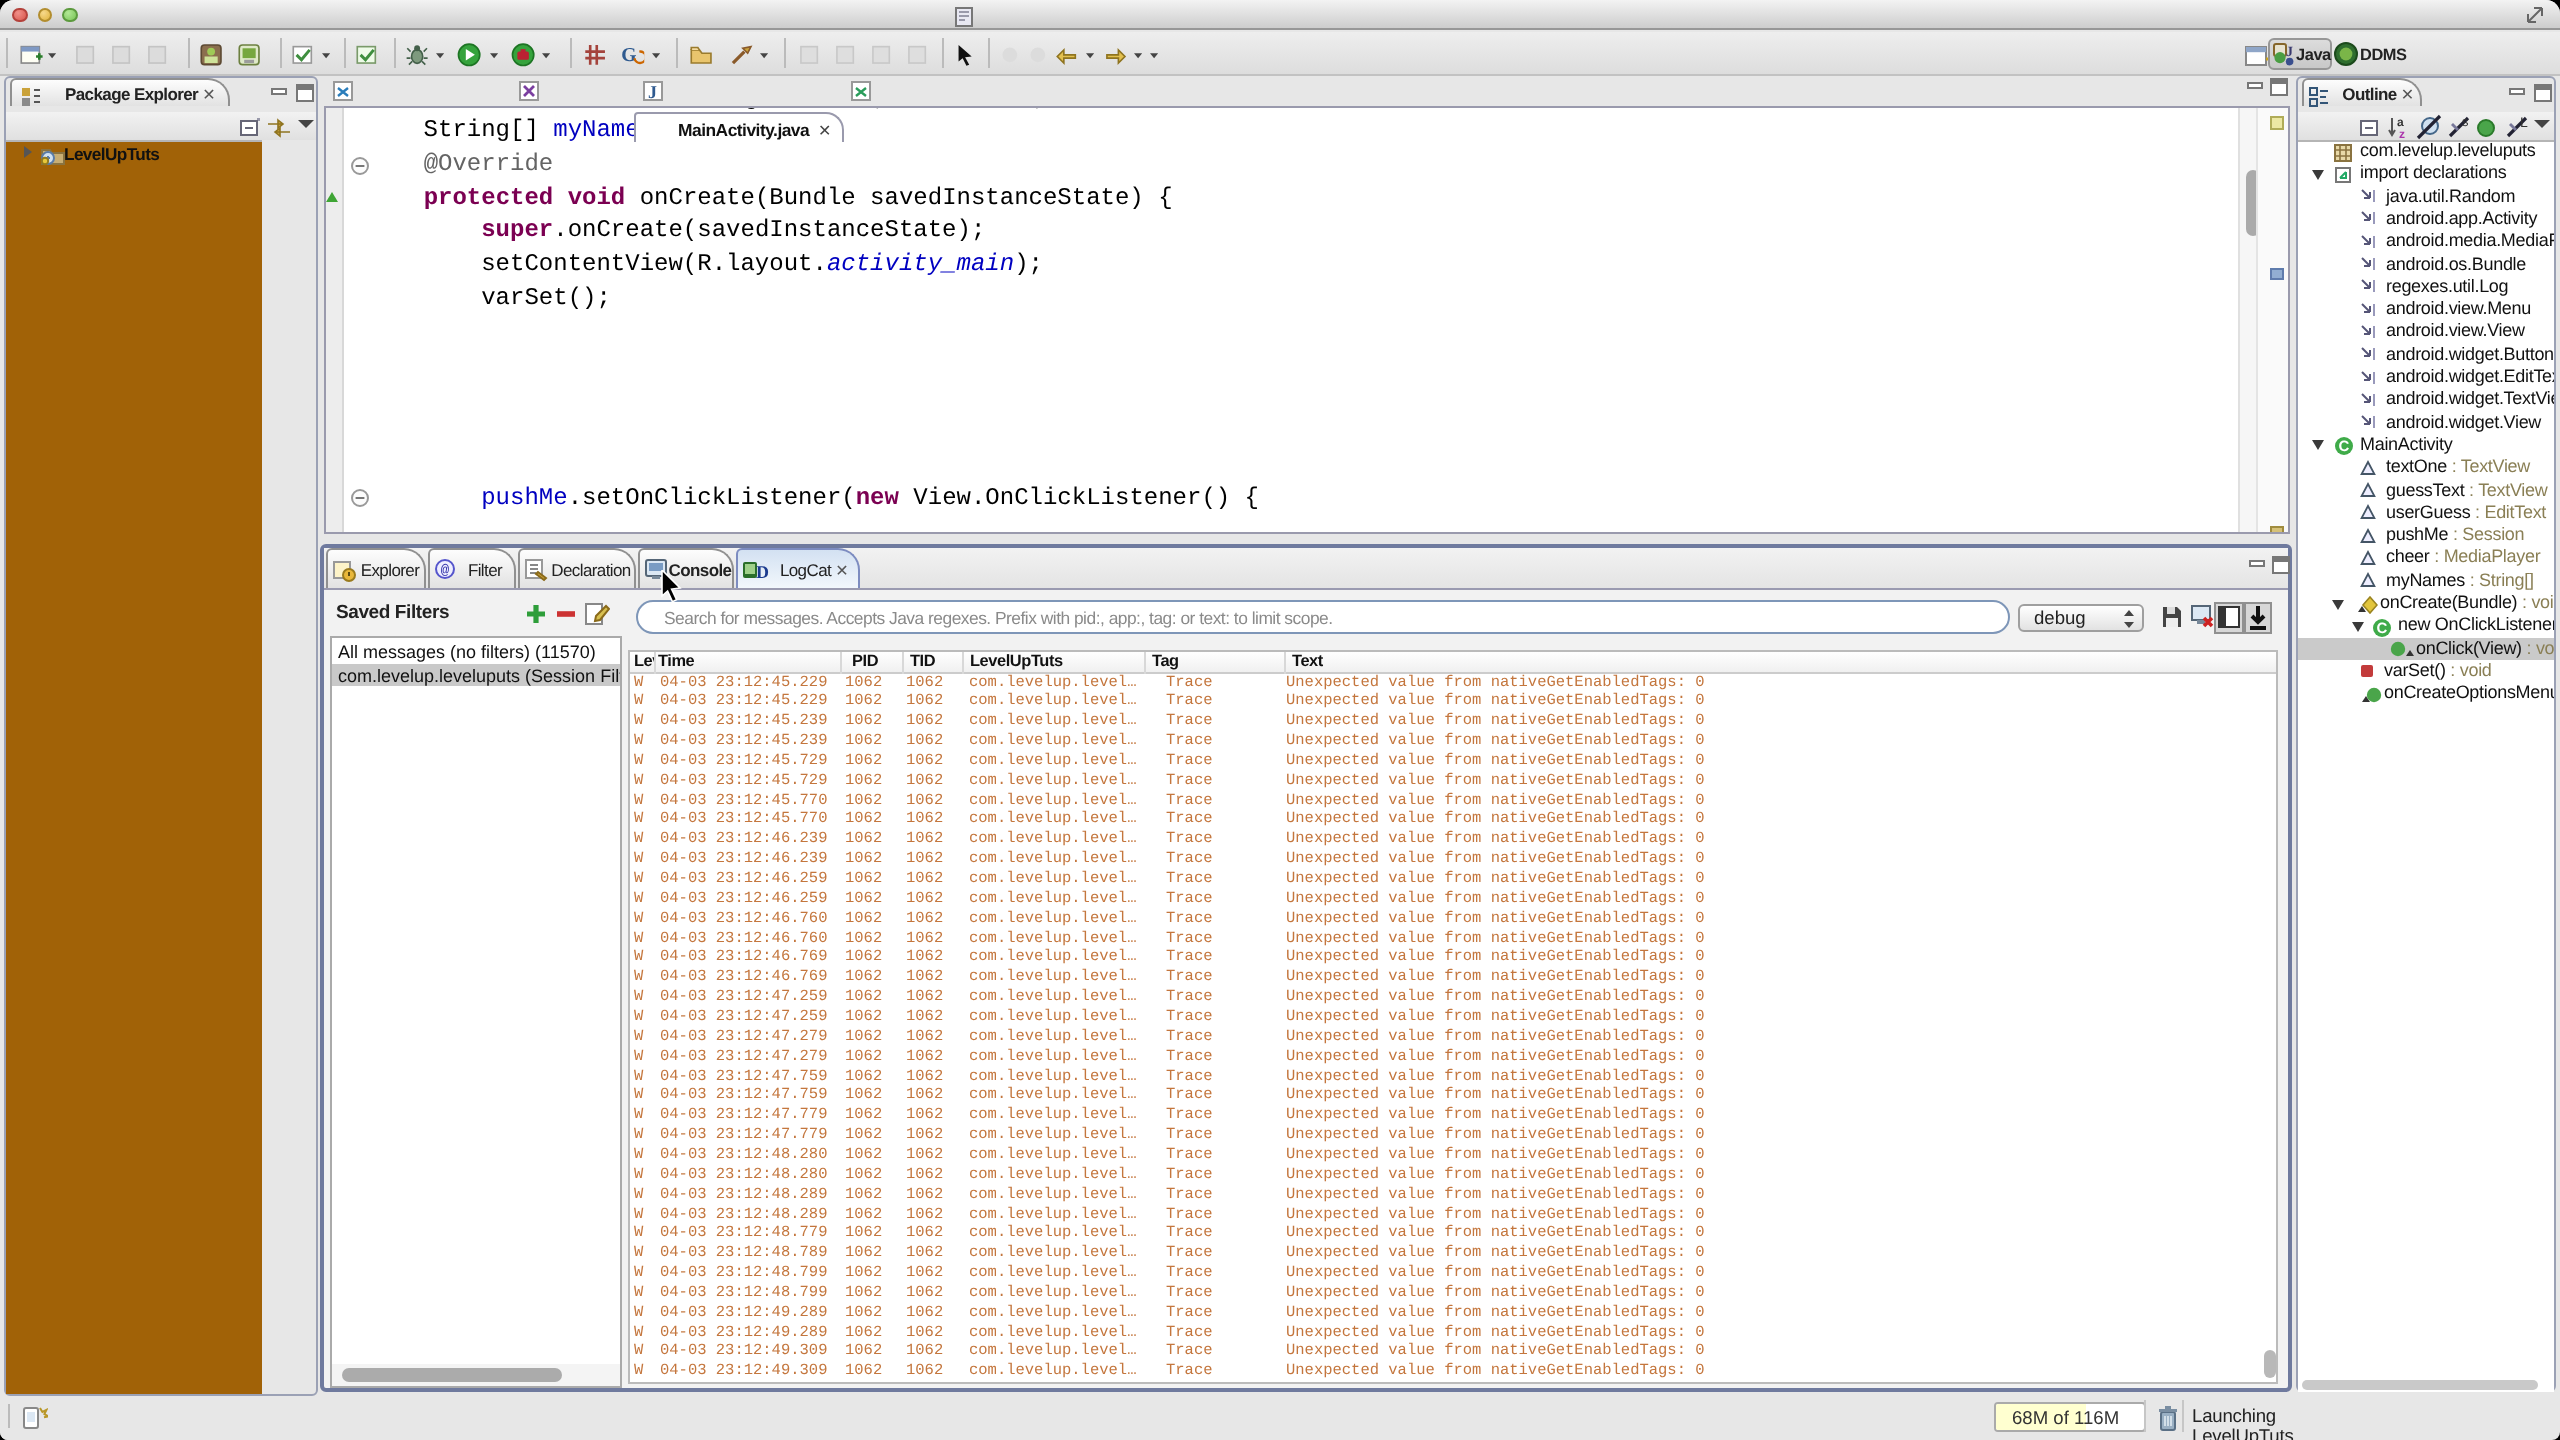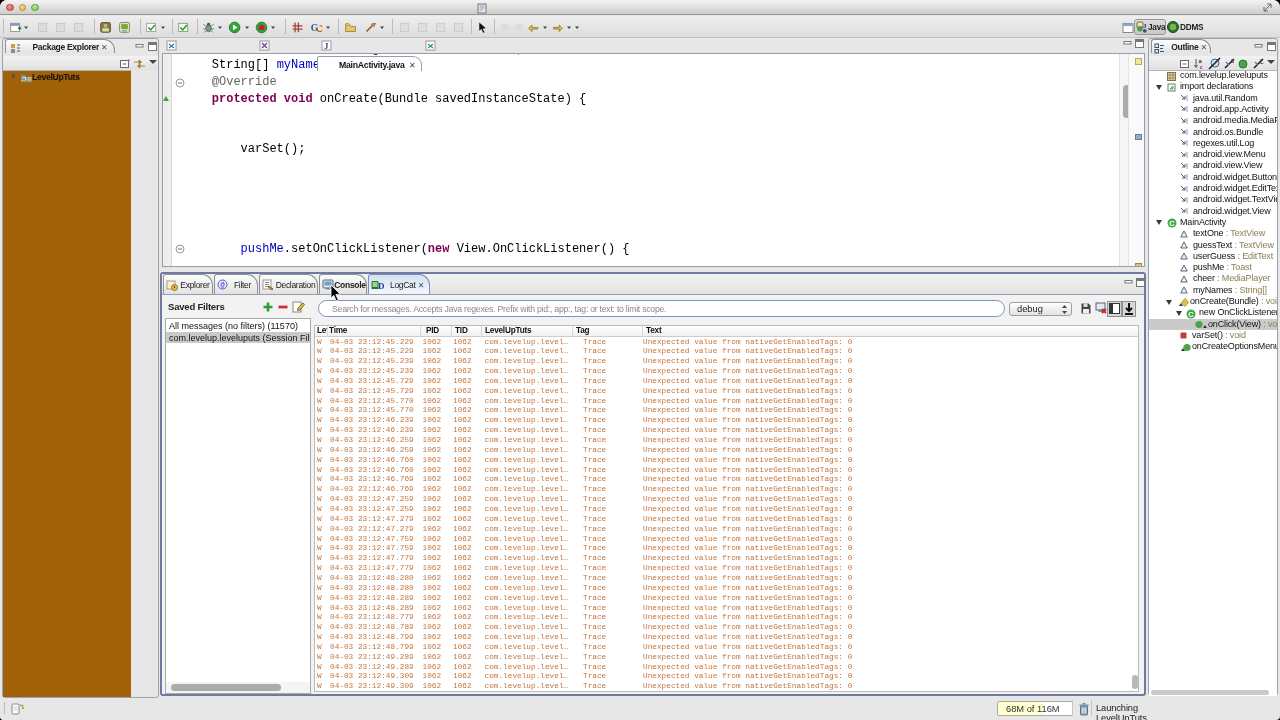--- a/index.html
+++ b/index.html
@@ -365,20 +365,22 @@
         <circle cx="5" cy="5" r="4" fill="#fcfcfc" stroke="#999"></circle>
         <path d="M2.8 5h4.4" stroke="#777"></path>
       </svg>
 
     <div class="abs" style="left:209px;top:-11.5px;height:14px;overflow:hidden;font-family:'Liberation Mono',monospace;font-size:12px;color:#000">guessText, userGuess;</div>
 
     <div class="abs" style="left:20px;top:4.8px;width:940px;height:208px;font-family:'Liberation Mono',monospace;font-size:12px;line-height:15px;color:#000">
 <div class="cl" style="top:0.0px">    String[] <span class="f">myNames</span>;</div>
 <div class="cl" style="top:16.7px">    <span class="a">@Override</span></div>
 <div class="cl" style="top:33.4px">    <span class="k">protected</span> <span class="k">void</span> onCreate(Bundle savedInstanceState) {</div>
+<div class="cl" style="top:50.2px">        <span class="k">super</span>.onCreate(savedInstanceState);</div>
+<div class="cl" style="top:66.9px">        setContentView(R.layout.<span class="sf">activity_main</span>);</div>
 <div class="cl" style="top:83.6px">        varSet();</div>
 <div class="cl" style="top:100.3px"></div>
 <div class="cl" style="top:117.0px"></div>
 <div class="cl" style="top:133.8px"></div>
 <div class="cl" style="top:150.5px"></div>
 <div class="cl" style="top:167.2px"></div>
 <div class="cl" style="top:183.9px">        <span class="f">pushMe</span>.setOnClickListener(<span class="k">new</span> View.OnClickListener() {</div>
     </div>
 
     <div class="abs" style="right:16px;top:0;width:9px;height:212px;background:#f6f6f6;border-left:1px solid #e0e0e0"></div>
@@ -992,21 +994,21 @@
             <svg width="8" height="8" viewBox="0 0 8 8">
               <path d="M4 1L7.2 7H0.8Z" fill="#eef" stroke="#456" stroke-width="0.9"></path>
             </svg>
           </div>
           <div class="otxt" style="left:44px;top:250.3px">userGuess<span style="color:#8a7f55"> : EditText</span></div>
 <div style="position:absolute;left:31px;top:263.1px">
             <svg width="8" height="8" viewBox="0 0 8 8">
               <path d="M4 1L7.2 7H0.8Z" fill="#eef" stroke="#456" stroke-width="0.9"></path>
             </svg>
           </div>
-          <div class="otxt" style="left:44px;top:261.6px">pushMe<span style="color:#8a7f55"> : Toast</span></div>
+          <div class="otxt" style="left:44px;top:261.6px">pushMe<span style="color:#8a7f55"> : Session</span></div>
 <div style="position:absolute;left:31px;top:274.4px">
             <svg width="8" height="8" viewBox="0 0 8 8">
               <path d="M4 1L7.2 7H0.8Z" fill="#eef" stroke="#456" stroke-width="0.9"></path>
             </svg>
           </div>
           <div class="otxt" style="left:44px;top:272.9px">cheer<span style="color:#8a7f55"> : MediaPlayer</span></div>
 <div style="position:absolute;left:31px;top:285.7px">
             <svg width="8" height="8" viewBox="0 0 8 8">
               <path d="M4 1L7.2 7H0.8Z" fill="#eef" stroke="#456" stroke-width="0.9"></path>
             </svg>

